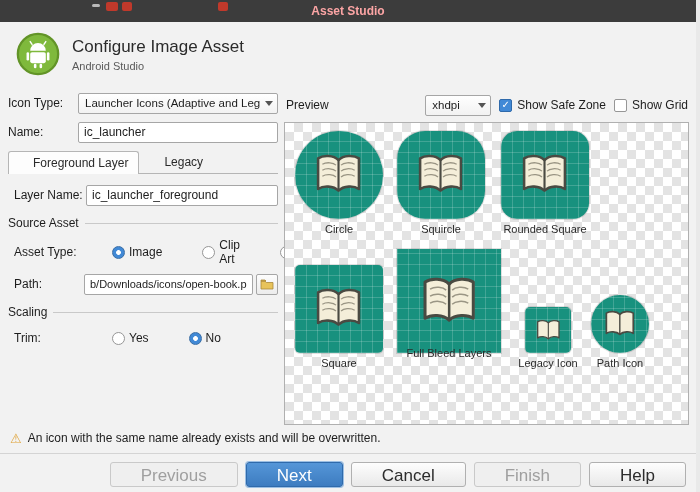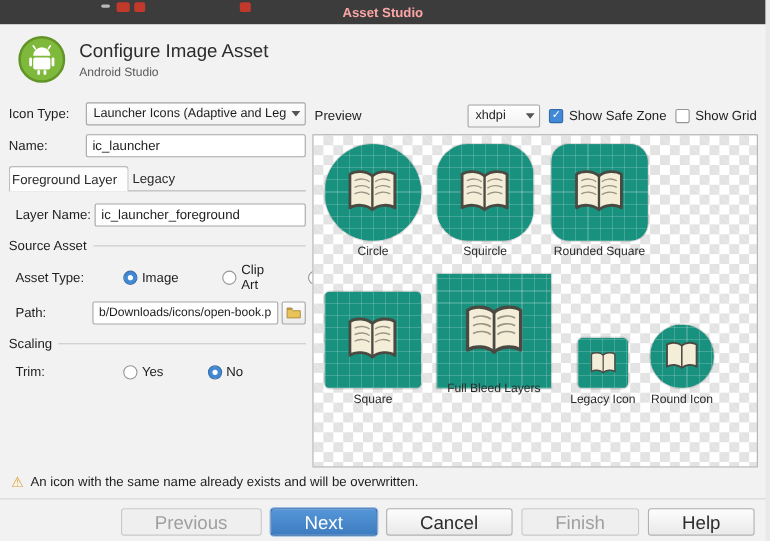--- a/index.html
+++ b/index.html
@@ -35,21 +35,21 @@
   .flabel{width:70px;flex:0 0 auto;color:#1d1d1d;}
   .flabel.narrow{width:72px;}
 
   .tinput{height:21px;border:1px solid #a6a6a6;border-radius:2px;background:#fff;font-family:"Liberation Sans",sans-serif;font-size:12px;padding:0 5px;color:#1d1d1d;}
   .combo{height:21px;border:1px solid #a6a6a6;border-radius:2px;background:linear-gradient(#ffffff,#f2f2f2);display:flex;align-items:center;padding:0 4px 0 6px;cursor:default;}
   .combo .ctext{flex:1;white-space:nowrap;overflow:hidden;font-size:11.5px;}
   .caret{width:0;height:0;border-left:4px solid transparent;border-right:4px solid transparent;border-top:5px solid #555;margin-left:5px;flex:0 0 auto;}
 
   
   .tabs{display:flex;border-bottom:1px solid #b5b5b5;margin:4px 0 10px 0;}
-  .tab{padding:4px 10px 4px 2px;font-size:12px;color:#2a2a2a;border:1px solid transparent;border-bottom:none;cursor:default;}
+  .tab{padding:4px 10px 4px 24px;font-size:12px;color:#2a2a2a;border:1px solid transparent;border-bottom:none;cursor:default;}
   .tab.sel{background:#fdfdfd;border-color:#b5b5b5;border-radius:3px 3px 0 0;position:relative;top:1px;}
 
   
   .section{display:flex;align-items:center;gap:6px;margin:10px 0 8px 0;color:#1d1d1d;}
   .section::after{content:"";flex:1;height:1px;background:#c9c9c9;}
 
   .indent{padding-left:6px;}
 
   
   .opt{display:flex;align-items:center;gap:4px;margin-right:12px;cursor:default;padding-left:28px;}
@@ -290,21 +290,21 @@
         </svg>
       </div>
       <div class="plbl" style="left:223px;top:234px;width:80px;">Legacy Icon</div>
 
       <div class="picon shape-circle" style="left:306px;top:172px;width:58px;height:58px;">
         <svg viewBox="0 0 60 54">
           <path d="M30 10 C24 4 12 4 6 8 L6 44 C12 40 24 40 30 46 C36 40 48 40 54 44 L54 8 C48 4 36 4 30 10 Z" fill="#f4eed9" stroke="#4a4a42" stroke-width="3" stroke-linejoin="round"></path>
           <line x1="30" y1="10" x2="30" y2="46" stroke="#4a4a42" stroke-width="2.5"></line>
         </svg>
       </div>
-      <div class="plbl" style="left:295px;top:234px;width:80px;">Round Icon</div>
+      <div class="plbl" style="left:295px;top:234px;width:80px;">Path Icon</div>
 
     </div>
   </div>
 </div>
 
 <div class="footer">
   <div class="warnrow">
     <span class="warn-icon">⚠</span>
     <span>An icon with the same name already exists and will be overwritten.</span>
   </div>

